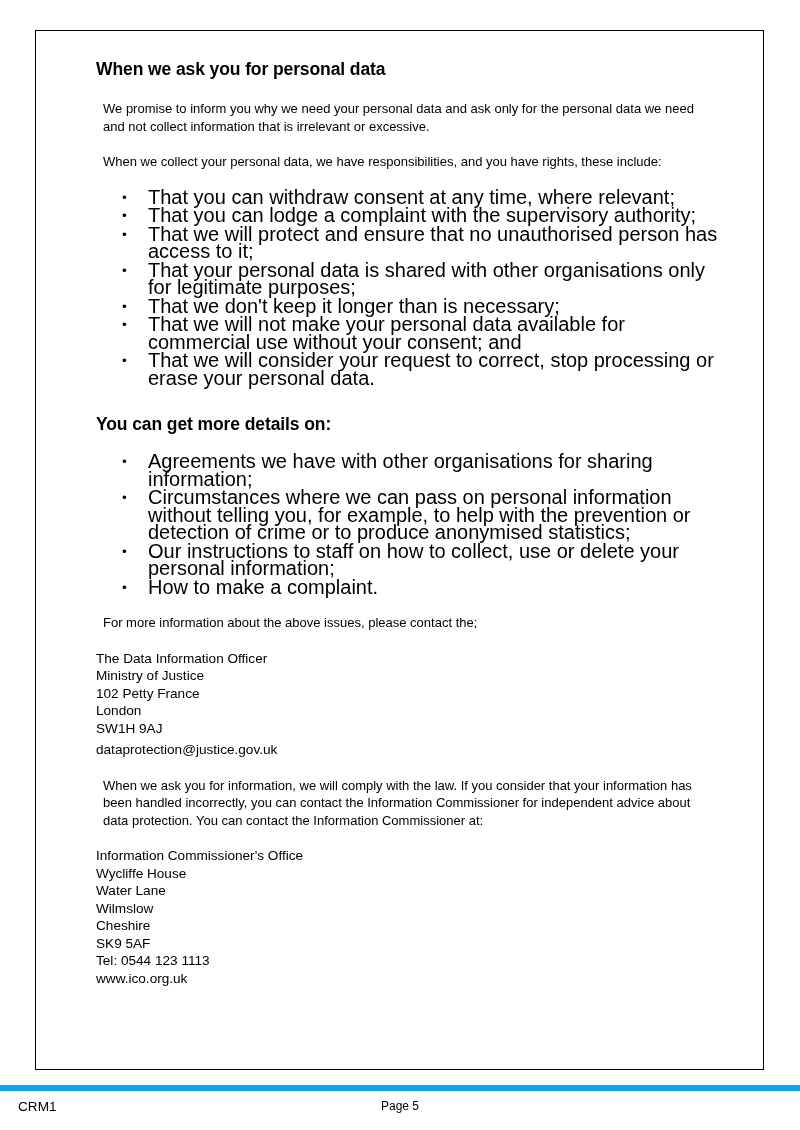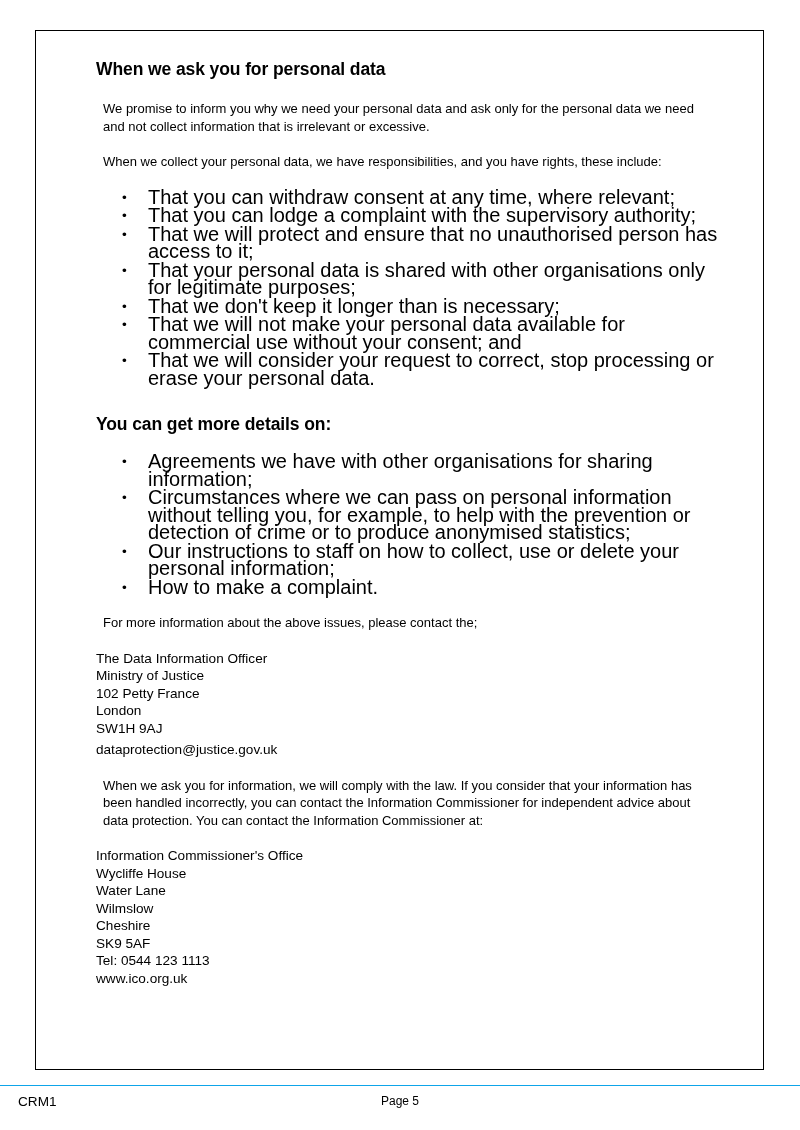--- a/index.html
+++ b/index.html
@@ -71,21 +71,21 @@
   }
   .addr div {
     white-space: pre;
   }
   .gap-small { height: 4px; }
   .footer {
     position: absolute;
     left: 0;
     top: 1085px;
     width: 800px;
-    border-top: 1px solid #0ea5e9;
+    border-top: 6px solid #0ea5e9;
     padding-top: 8px;
     box-sizing: border-box;
   }
   .footer-inner {
     position: relative;
     width: 800px;
     height: 20px;
   }
   .footer-left {
     position: absolute;

